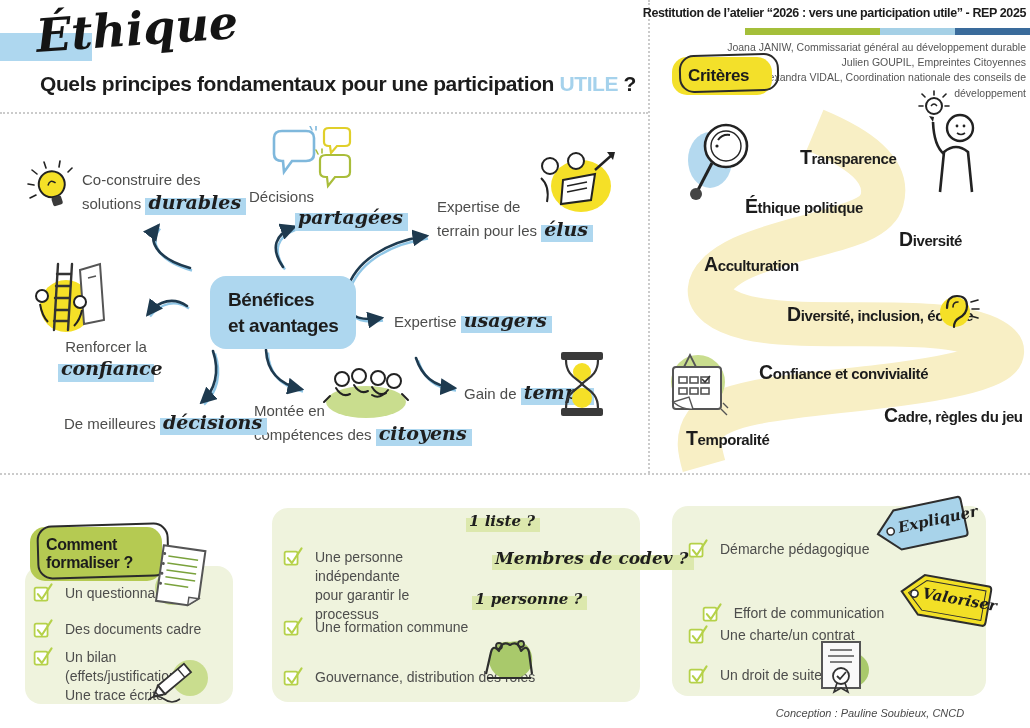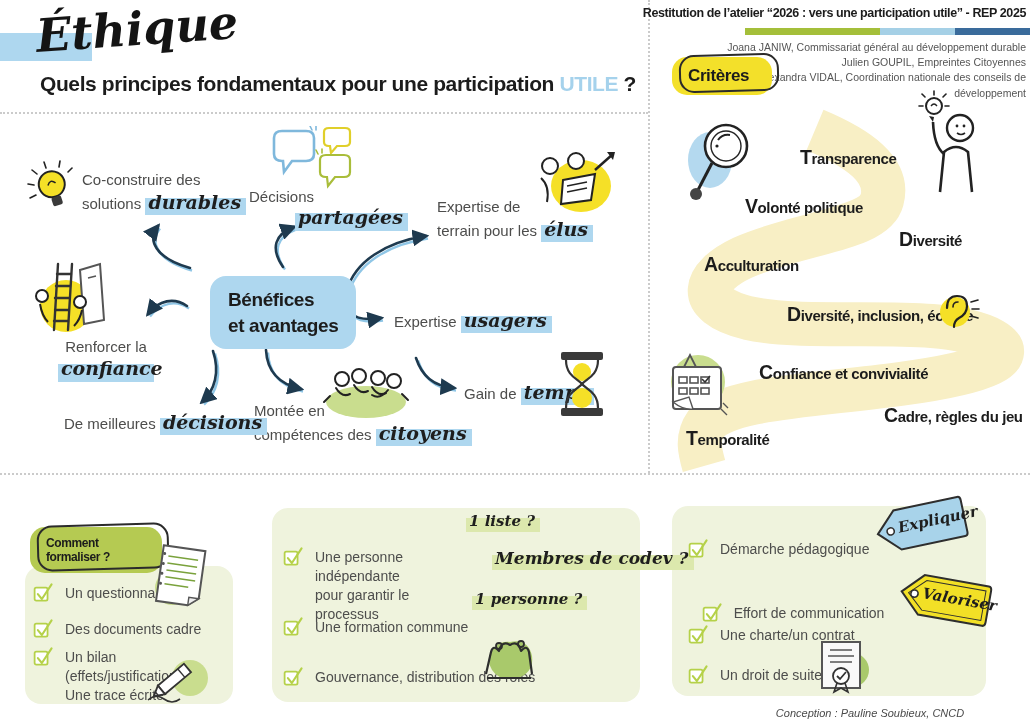--- a/index.html
+++ b/index.html
@@ -324,31 +324,31 @@
       <rect x="13" y="38" width="8" height="6"></rect>
         <rect x="24" y="38" width="8" height="6"></rect>
         <rect x="35" y="38" width="8" height="6"></rect>
     </g>
     <path d="M36 29 l3 3 l5 -6" fill="none" stroke="#333" stroke-width="1.6"></path>
     <path d="M55 59 l6 6 M57 53 l5 5" stroke="#555" stroke-width="1.4"></path>
     <path d="M7 52 q10 8 20 7 l-4 -12 z" fill="#fff" stroke="#555" stroke-width="1.4"></path>
   </svg>
 
   <div class="crit cond" style="left:800px;top:146px;">Transparence</div>
-  <div class="crit cond" style="left:745px;top:195px;">Volonté politique</div>
+  <div class="crit cond" style="left:745px;top:195px;">Éthique politique</div>
   <div class="crit cond" style="left:899px;top:228px;">Diversité</div>
   <div class="crit cond" style="left:704px;top:253px;">Acculturation</div>
   <div class="crit cond" style="left:787px;top:303px;">Diversité, inclusion, écoute</div>
   <div class="crit cond" style="left:759px;top:361px;">Confiance et convivialité</div>
   <div class="crit cond" style="left:884px;top:404px;">Cadre, règles du jeu</div>
   <div class="crit cond" style="left:686px;top:427px;">Temporalité</div>
 
   <div class="panel" style="left:25px;top:566px;width:208px;height:138px;"></div>
   <div class="abs sticker" style="left:30px;top:489px;width:132px;background:#b5ca52;">
-    <span class="lbl cond pre" style="font-size:12px;">Comment
+    <span class="lbl cond pre" style="font-size:16px;">Comment
 formaliser ?</span>
   </div>
 
   <svg class="icon" style="left:150px;top:544px;" width="62" height="66" viewBox="0 0 62 66">
     <circle cx="22" cy="44" r="17" fill="#c9dd8e"></circle>
     <g transform="rotate(8 31 30)">
       <path d="M10 4 H52 V52 L42 60 H10 Z" fill="#fff" stroke="#555" stroke-width="2"></path>
       <path d="M52 52 L42 52 L42 60 Z" fill="#eee" stroke="#555" stroke-width="1.4"></path>
       <g stroke="#7aa23c" stroke-width="1.5">
         <line x1="16" y1="14" x2="46" y2="14"></line>

